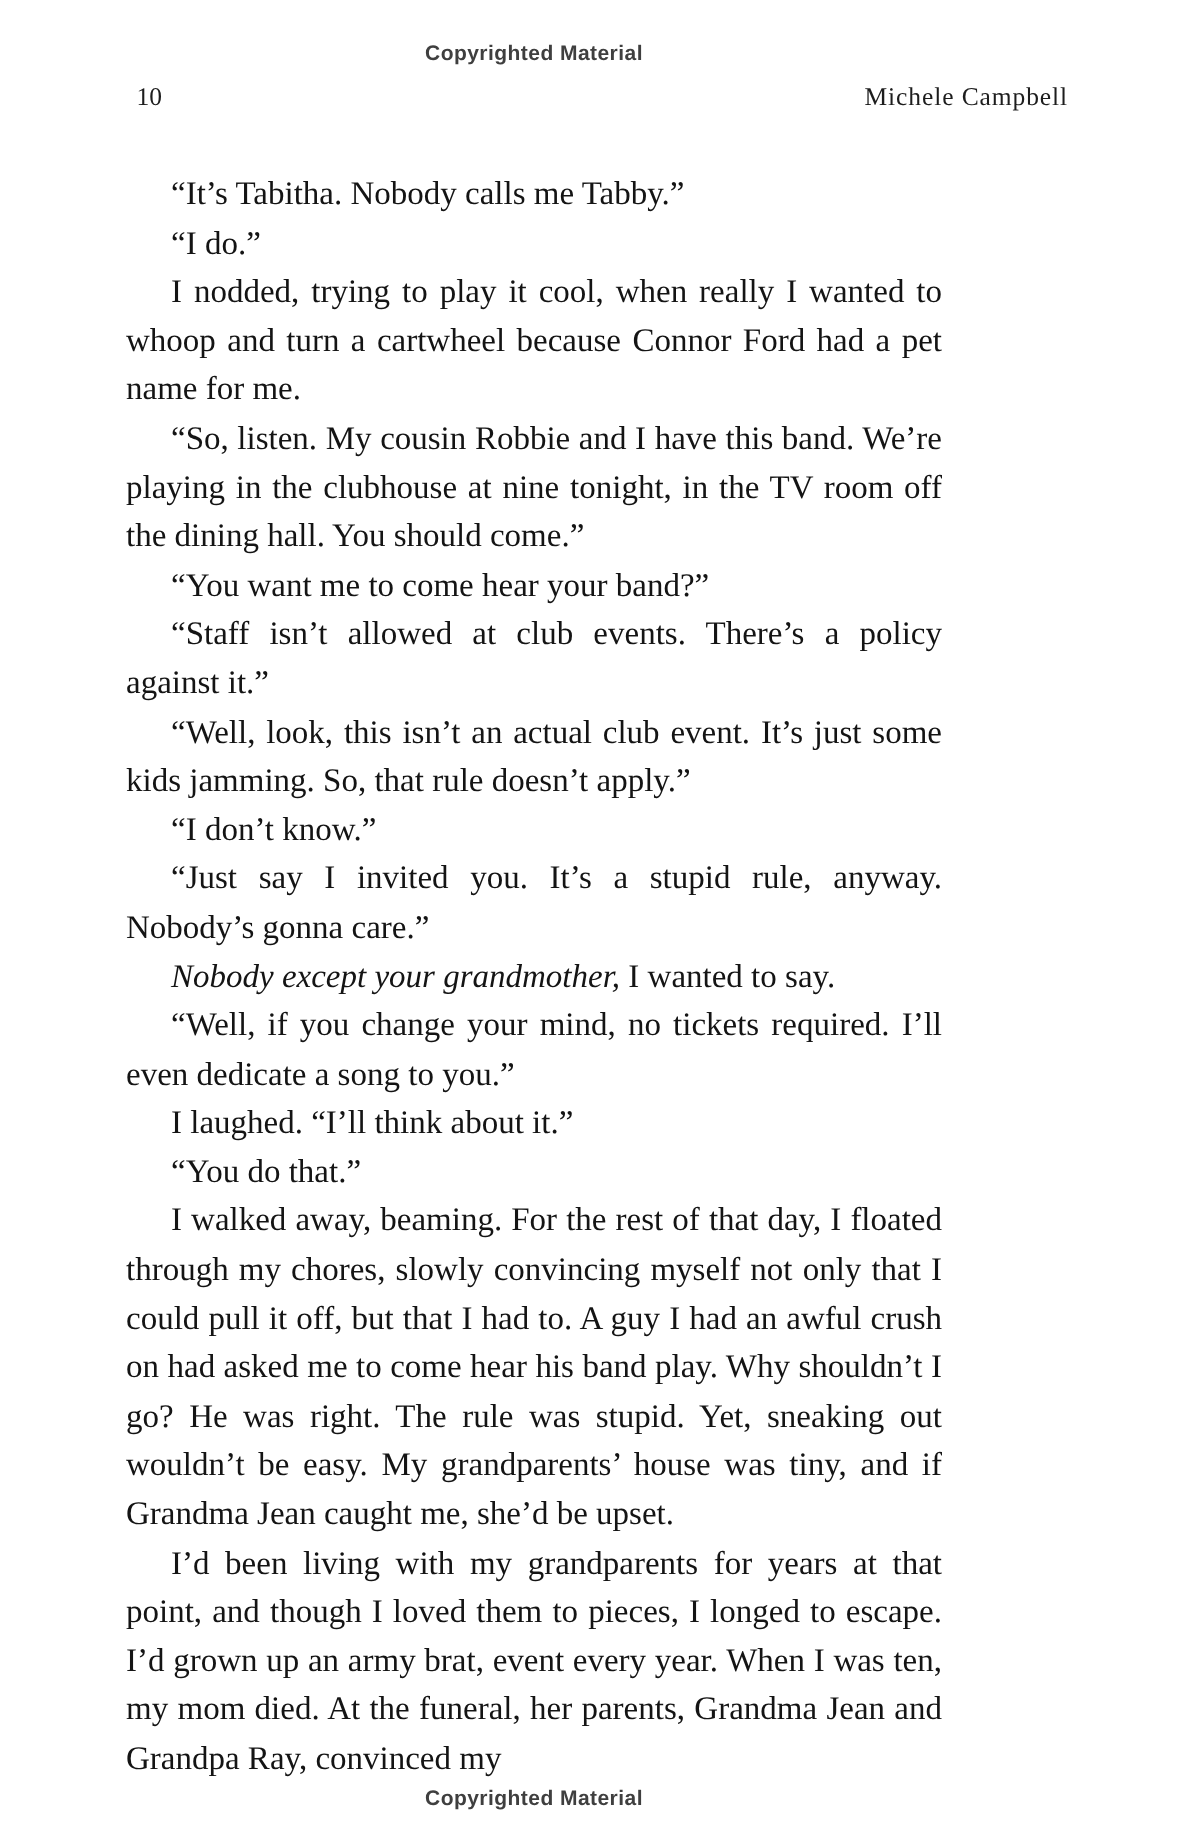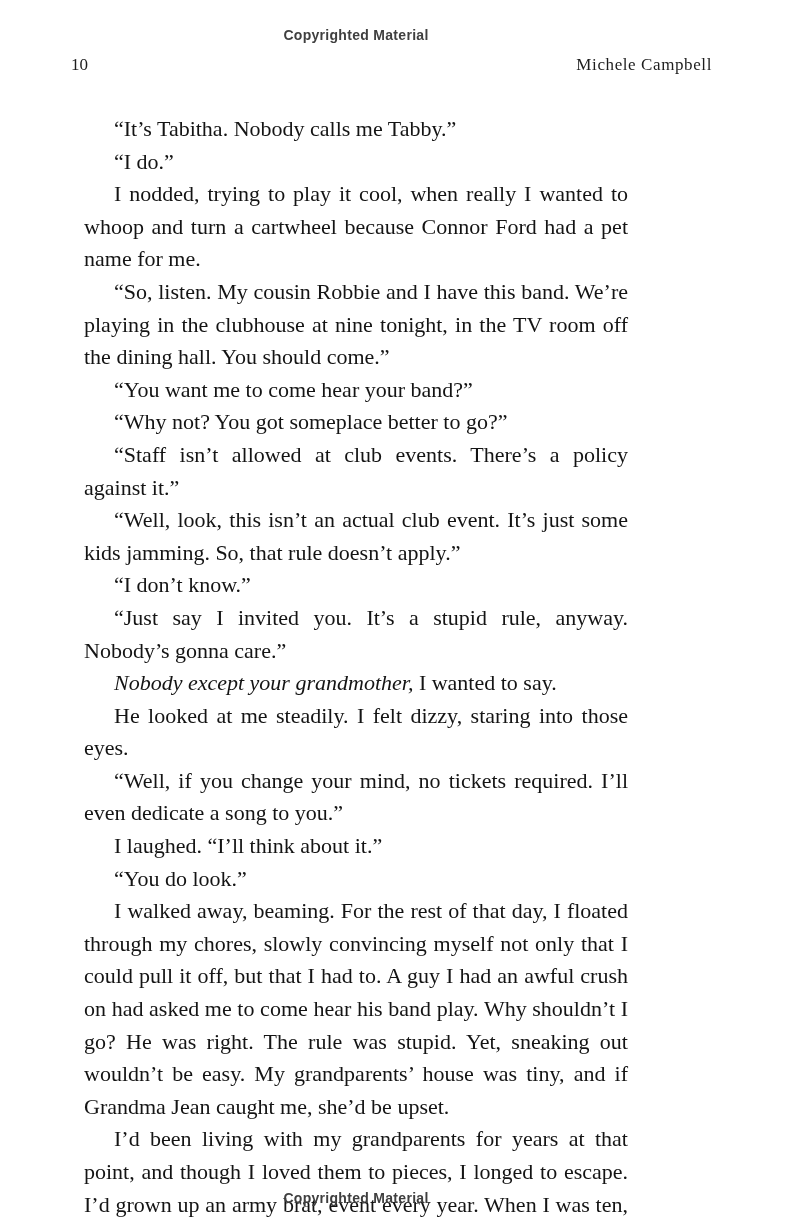--- a/index.html
+++ b/index.html
@@ -30,21 +30,21 @@
   }
   .running-header {
     position: relative;
     margin-top: 12px;
     height: 22px;
     font-size: 17px;
     color: #1d1d1d;
   }
   .page-number {
     position: absolute;
-    left: 71px;
+    left: 91px;
     top: 0;
   }
   .author-name {
     display: block;
     text-align: right;
     letter-spacing: 0.6px;
   }
   .body-text {
     margin: 36px 84px 0 84px;
     font-size: 22px;
@@ -68,29 +68,27 @@
     <span class="page-number">10</span>
     <span class="author-name">Michele Campbell</span>
   </div>
 
   <div class="body-text">
       <p class="para"><span>“It’s Tabitha. Nobody calls me Tabby.”</span></p>
       <p class="para"><span>“I do.”</span></p>
       <p class="para"><span>I nodded, trying to play it cool, when really I wanted to whoop and turn a cartwheel because Connor Ford had a pet name for me.</span></p>
       <p class="para"><span>“So, listen. My cousin Robbie and I have this band. We’re playing in the clubhouse at nine tonight, in the TV room off the dining hall. You should come.”</span></p>
       <p class="para"><span>“You want me to come hear your band?”</span></p>
-      <p class="para"><span>“Why not? You got someplace better to go?”</span></p>
       <p class="para"><span>“Staff isn’t allowed at club events. There’s a policy against it.”</span></p>
       <p class="para"><span>“Well, look, this isn’t an actual club event. It’s just some kids jamming. So, that rule doesn’t apply.”</span></p>
       <p class="para"><span>“I don’t know.”</span></p>
       <p class="para"><span>“Just say I invited you. It’s a stupid rule, anyway. Nobody’s gonna care.”</span></p>
       <p class="para"><span class="italic">Nobody except your grandmother,</span><span> I wanted to say.</span></p>
-      <p class="para"><span>He looked at me steadily. I felt dizzy, staring into those eyes.</span></p>
       <p class="para"><span>“Well, if you change your mind, no tickets required. I’ll even dedicate a song to you.”</span></p>
       <p class="para"><span>I laughed. “I’ll think about it.”</span></p>
-      <p class="para"><span>“You do look.”</span></p>
+      <p class="para"><span>“You do that.”</span></p>
       <p class="para"><span>I walked away, beaming. For the rest of that day, I floated through my chores, slowly convincing myself not only that I could pull it off, but that I had to. A guy I had an awful crush on had asked me to come hear his band play. Why shouldn’t I go? He was right. The rule was stupid. Yet, sneaking out wouldn’t be easy. My grandparents’ house was tiny, and if Grandma Jean caught me, she’d be upset.</span></p>
       <p class="para"><span>I’d been living with my grandparents for years at that point, and though I loved them to pieces, I longed to escape. I’d grown up an army brat, event every year. When I was ten, my mom died. At the funeral, her parents, Grandma Jean and Grandpa Ray, convinced my</span></p>
     </div>
 
   <div class="watermark bottom">Copyrighted Material</div>
 
 </div>
 
 </body></html>

